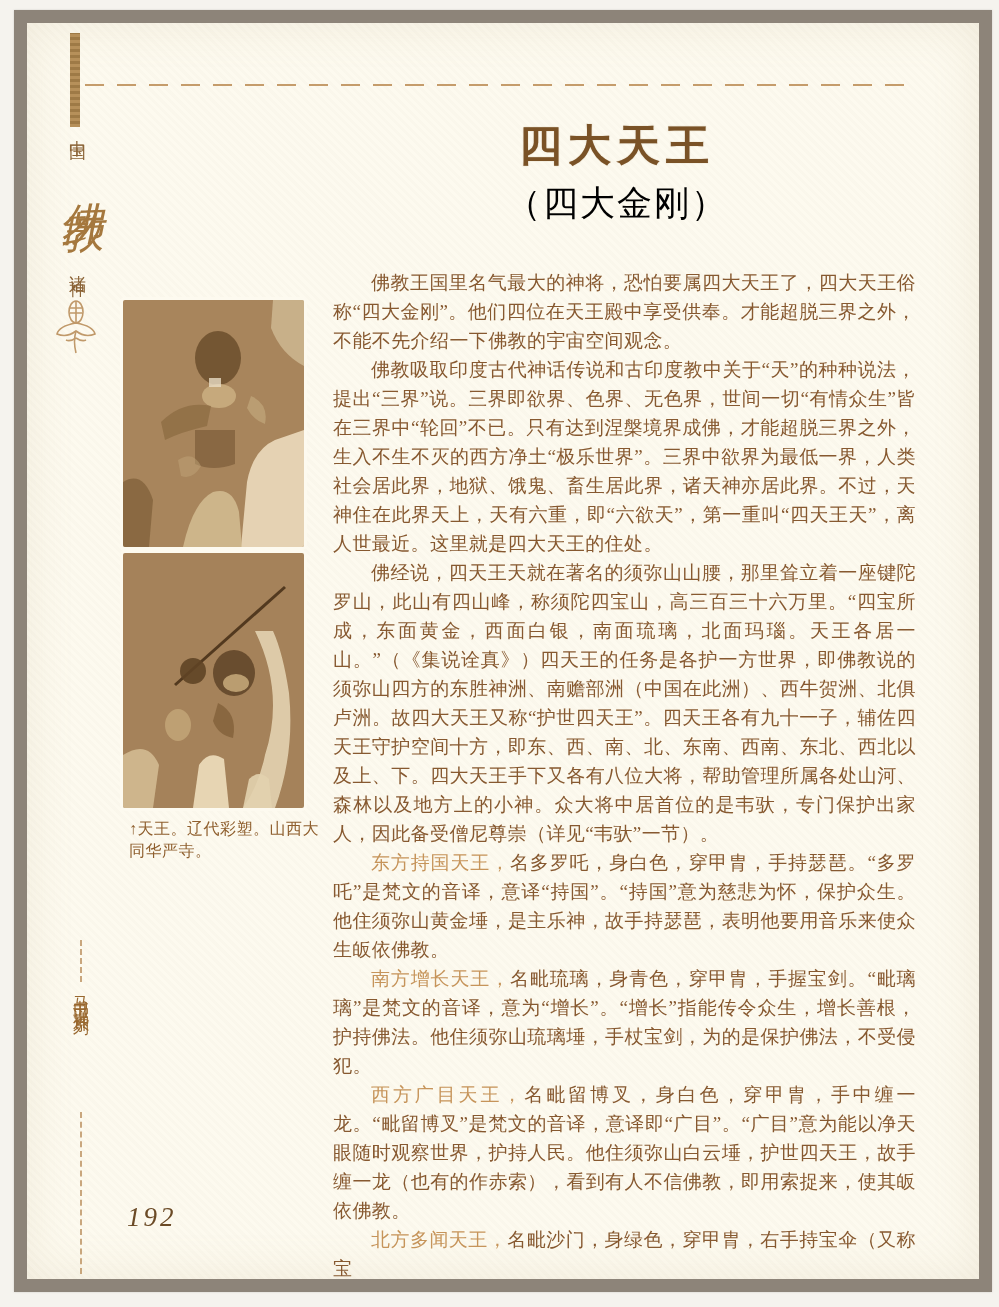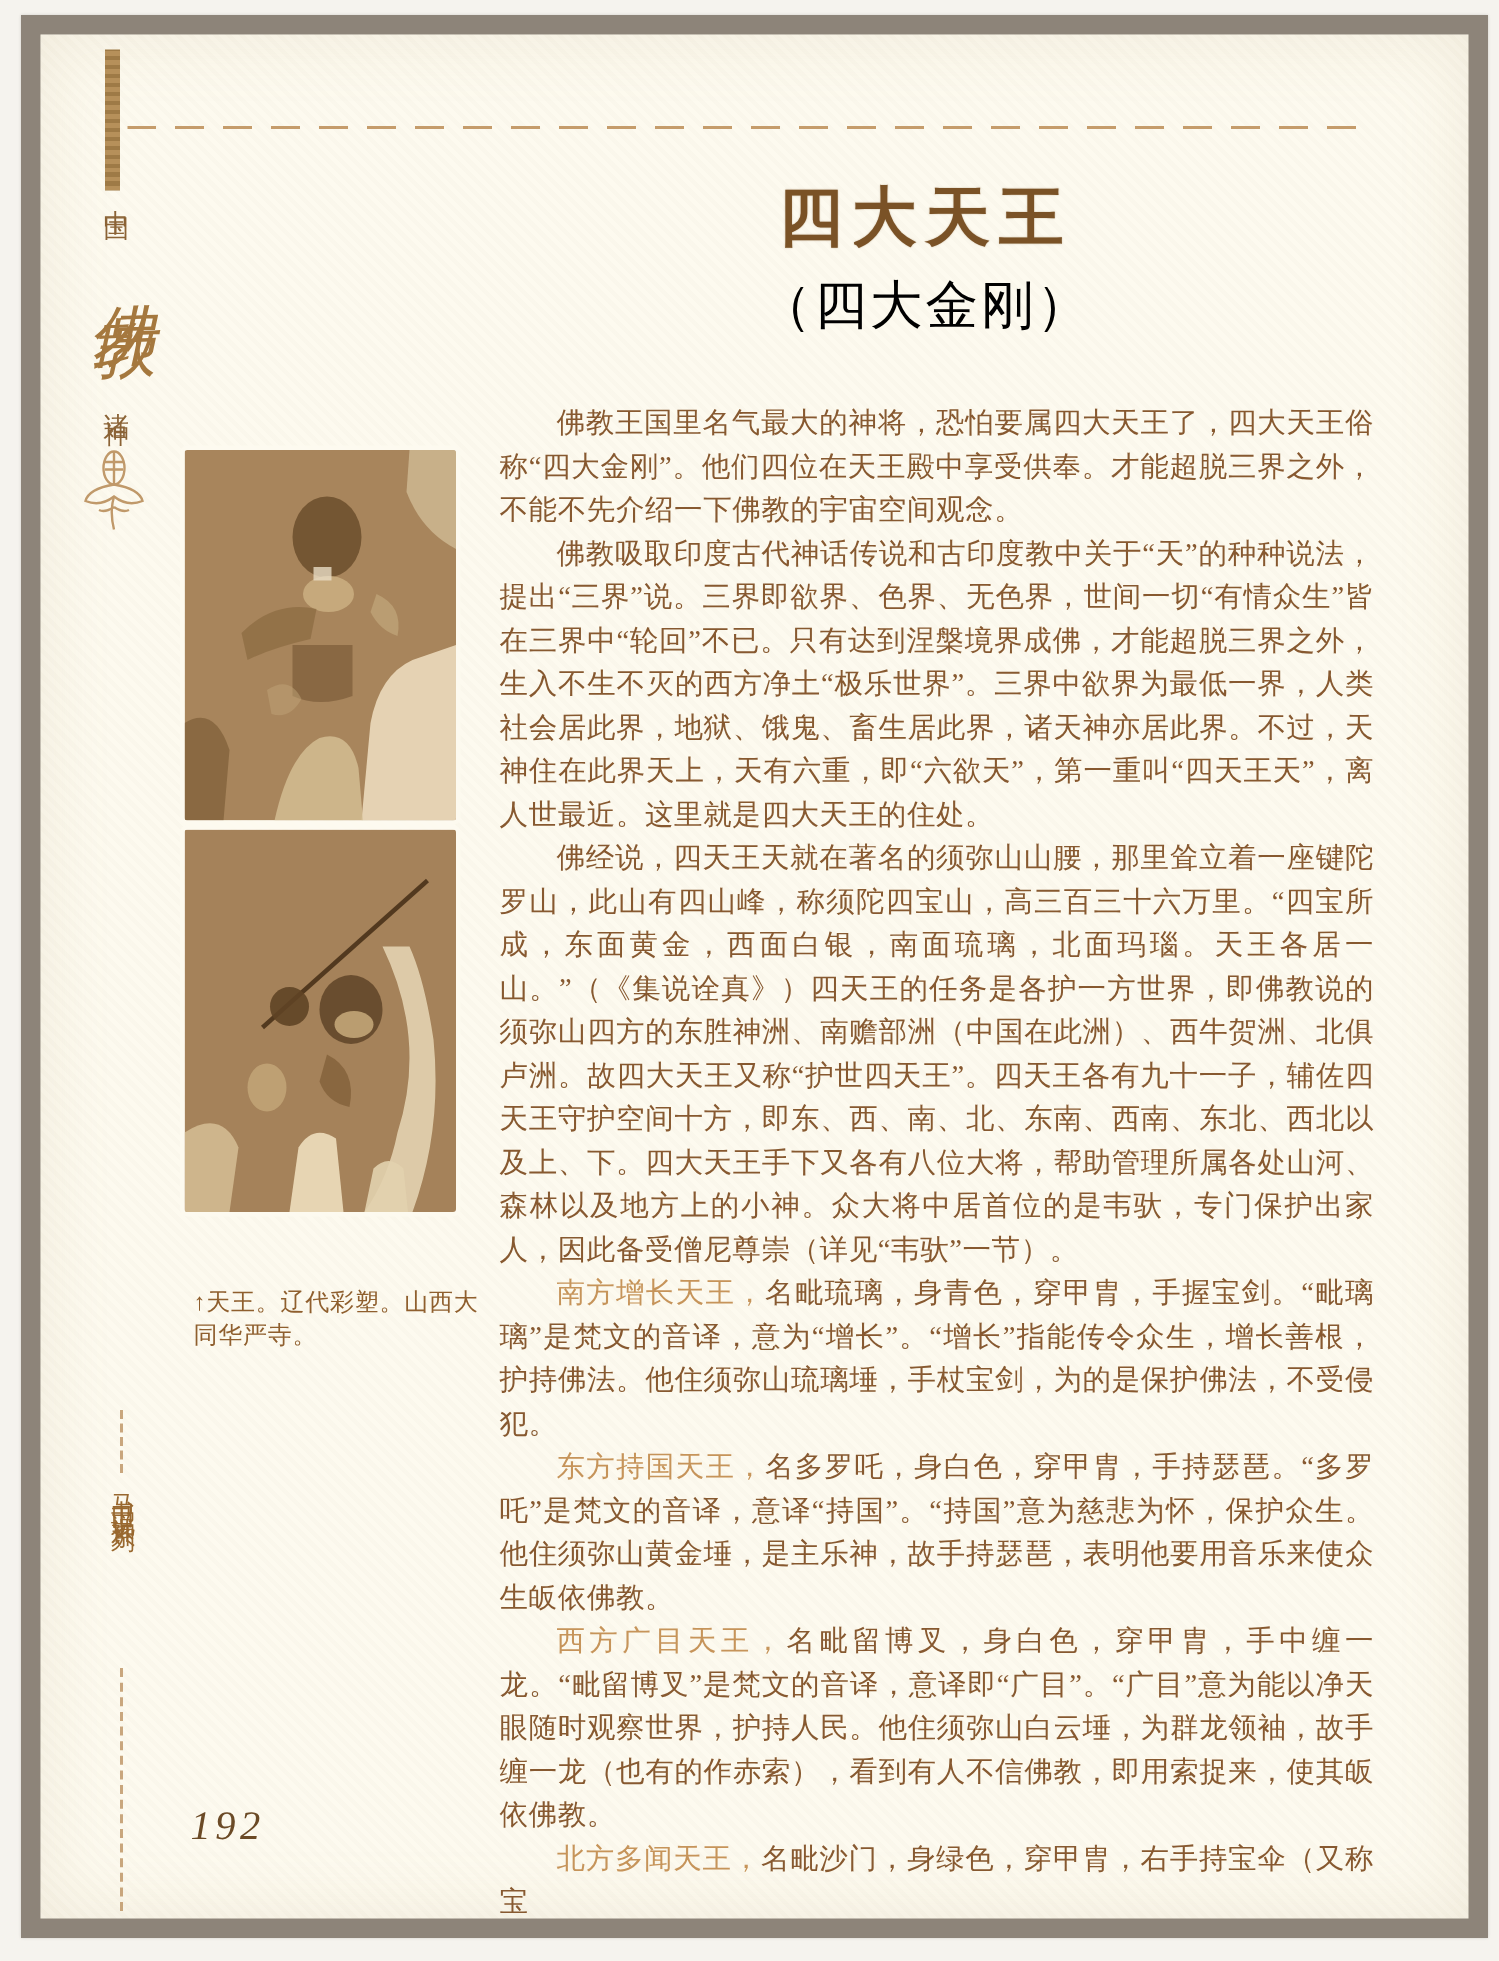--- a/index.html
+++ b/index.html
@@ -30,21 +30,21 @@
   .vline.b{top:1112px;height:162px;}
   .folio{position:absolute;left:127px;top:1202px;font-size:27px;font-style:italic;
          letter-spacing:3px;color:#6b4a26;}
   
   .photo{position:absolute;left:123px;width:181px;overflow:hidden;border-radius:2px;
          box-shadow:0 0 0 3px rgba(253,250,239,.9);}
   .photo1{top:300px;height:247px;}
   .photo2{top:553px;height:255px;}
   .photo svg{display:block;width:100%;height:100%;}
   .caption{position:absolute;left:129px;top:818px;width:202px;font-size:16px;line-height:22px;
-           color:#8f5f2e;letter-spacing:.5px;margin-top:40px;}
+           color:#8f5f2e;letter-spacing:.5px;}
   
   .title{position:absolute;left:333px;top:124px;width:568px;text-align:center;
          font-size:43px;line-height:1;font-weight:bold;color:#7a5226;letter-spacing:6px;
          text-shadow:0 0 1px rgba(122,82,38,.5);}
   .subtitle{position:absolute;left:333px;top:181px;width:568px;text-align:center;
             font-size:35px;line-height:1.3;color:#000000;letter-spacing:2px;}
   
   .main{position:absolute;left:333px;top:268px;width:583px;}
   .main p{margin:0;font-size:19px;line-height:29px;color:#875930;
           text-align:justify;text-indent:2em;letter-spacing:.4px;}
@@ -110,23 +110,23 @@
   </div>
   <div class="caption">↑天王。辽代彩塑。山西大同华严寺。</div>
 
   <div class="title">四大天王</div>
   <div class="subtitle">（四大金刚）</div>
 
   <div class="main">
     <p>佛教王国里名气最大的神将，恐怕要属四大天王了，四大天王俗称“四大金刚”。他们四位在天王殿中享受供奉。才能超脱三界之外，不能不先介绍一下佛教的宇宙空间观念。</p>
     <p>佛教吸取印度古代神话传说和古印度教中关于“天”的种种说法，提出“三界”说。三界即欲界、色界、无色界，世间一切“有情众生”皆在三界中“轮回”不已。只有达到涅槃境界成佛，才能超脱三界之外，生入不生不灭的西方净土“极乐世界”。三界中欲界为最低一界，人类社会居此界，地狱、饿鬼、畜生居此界，诸天神亦居此界。不过，天神住在此界天上，天有六重，即“六欲天”，第一重叫“四天王天”，离人世最近。这里就是四大天王的住处。</p>
     <p>佛经说，四天王天就在著名的须弥山山腰，那里耸立着一座键陀罗山，此山有四山峰，称须陀四宝山，高三百三十六万里。“四宝所成，东面黄金，西面白银，南面琉璃，北面玛瑙。天王各居一山。”（《集说诠真》）四天王的任务是各护一方世界，即佛教说的须弥山四方的东胜神洲、南赡部洲（中国在此洲）、西牛贺洲、北俱卢洲。故四大天王又称“护世四天王”。四天王各有九十一子，辅佐四天王守护空间十方，即东、西、南、北、东南、西南、东北、西北以及上、下。四大天王手下又各有八位大将，帮助管理所属各处山河、森林以及地方上的小神。众大将中居首位的是韦驮，专门保护出家人，因此备受僧尼尊崇（详见“韦驮”一节）。</p>
+    <p><span class="king-lead">东方持国天王，</span><span>名多罗吒，身白色，穿甲胄，手持瑟琶。“多罗吒”是梵文的音译，意译“持国”。“持国”意为慈悲为怀，保护众生。他住须弥山黄金埵，是主乐神，故手持瑟琶，表明他要用音乐来使众生皈依佛教。</span></p>
     <p><span class="king-lead">南方增长天王，</span><span>名毗琉璃，身青色，穿甲胄，手握宝剑。“毗璃璃”是梵文的音译，意为“增长”。“增长”指能传令众生，增长善根，护持佛法。他住须弥山琉璃埵，手杖宝剑，为的是保护佛法，不受侵犯。</span></p>
-    <p><span class="king-lead">东方持国天王，</span><span>名多罗吒，身白色，穿甲胄，手持瑟琶。“多罗吒”是梵文的音译，意译“持国”。“持国”意为慈悲为怀，保护众生。他住须弥山黄金埵，是主乐神，故手持瑟琶，表明他要用音乐来使众生皈依佛教。</span></p>
-    <p><span class="king-lead">西方广目天王，</span><span>名毗留博叉，身白色，穿甲胄，手中缠一龙。“毗留博叉”是梵文的音译，意译即“广目”。“广目”意为能以净天眼随时观察世界，护持人民。他住须弥山白云埵，为群龙领袖，故手缠一龙（也有的作赤索），看到有人不信佛教，即用索捉来，使其皈依佛教。</span></p>
+    <p><span class="king-lead">西方广目天王，</span><span>名毗留博叉，身白色，穿甲胄，手中缠一龙。“毗留博叉”是梵文的音译，意译即“广目”。“广目”意为能以净天眼随时观察世界，护持人民。他住须弥山白云埵，护世四天王，故手缠一龙（也有的作赤索），看到有人不信佛教，即用索捉来，使其皈依佛教。</span></p>
     <p><span class="king-lead">北方多闻天王，</span><span>名毗沙门，身绿色，穿甲胄，右手持宝伞（又称宝</span></p>
   </div>
 
   <div class="vline a"></div>
   <div class="vtext series">马书田说神系列</div>
   <div class="vline b"></div>
   <div class="folio">192</div>
 </div>
 
 </body></html>

